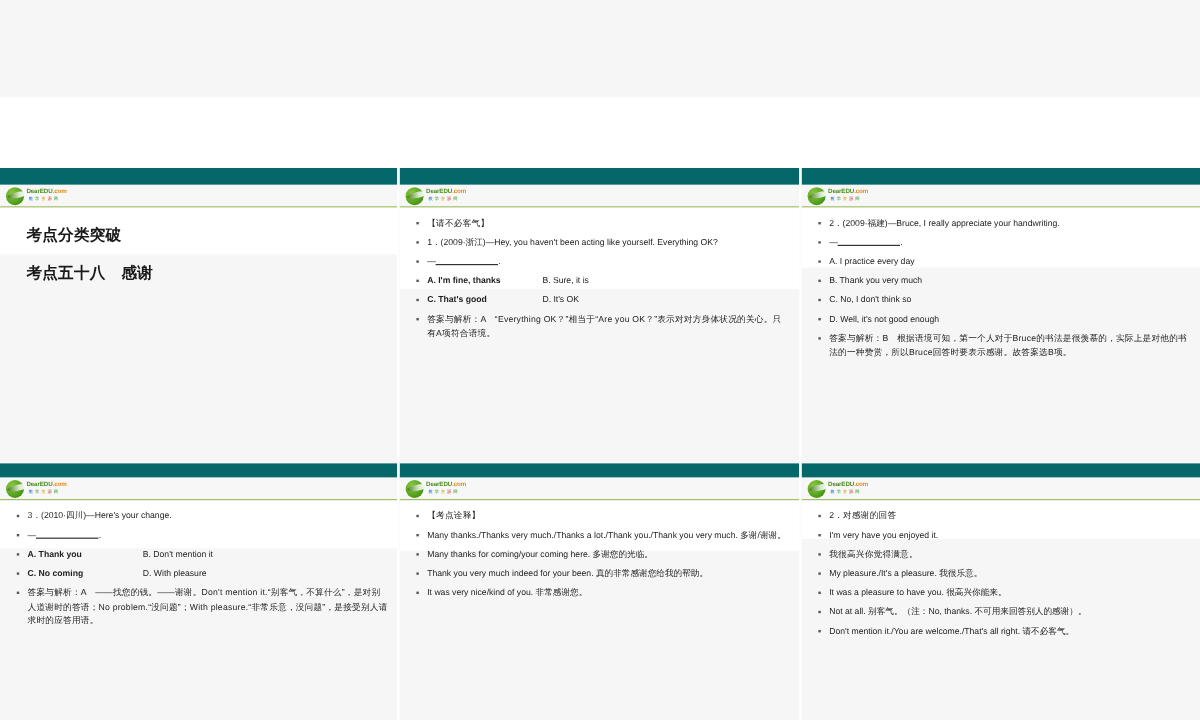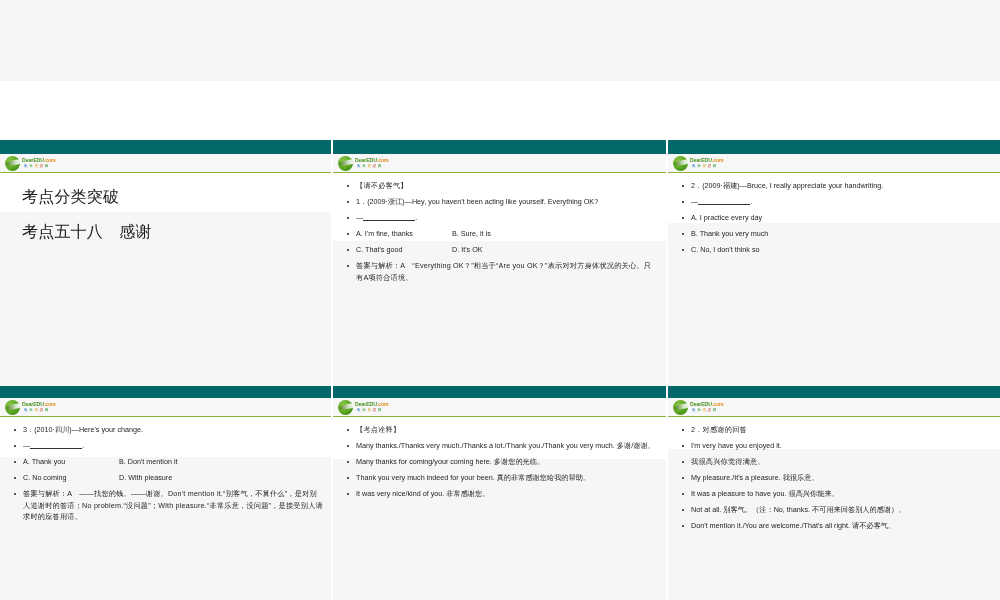--- a/index.html
+++ b/index.html
@@ -139,22 +139,22 @@
 
   .content {
     position: relative;
     z-index: 2;
     padding: 7px 8px 0 9px;
   }
 
   
   .title-slide .content { padding: 14px 0 0 22px; }
   .title-line {
-    font-size: 16px;
-    font-weight: normal;
+    font-size: 13px;
+    font-weight: bold;
     color: #1a1a1a;
     letter-spacing: 0.6px;
     margin-bottom: 14px;
     font-family: "DejaVu Sans", sans-serif;
   }
 
   
   ul.bullets {
     list-style: none;
     margin: 0;
@@ -188,21 +188,21 @@
     display: inline-block;
     min-width: 52px;
     border-bottom: 1px solid #333;
     height: 7px;
     vertical-align: -1px;
   }
 
   .opt-row {
     display: flex;
   }
-  .opt-row .opt-a { width: 96px; flex: 0 0 96px; }
+  .opt-row .opt-a { width: 96px; flex: 0 0 96px; font-weight: bold; }
 
   
   .row2 .slide-topbar { height: 12px; }
 </style>
 </head>
 <body>
 
 <div id="stage">
 
   <div class="top-white-band"></div>
@@ -293,20 +293,22 @@
       </div>
       <div class="slide-body">
         <div class="white-band" style="height:50px"></div>
         <div class="content">
           <ul class="bullets">
             <li>2．(2009·福建)—Bruce, I really appreciate your handwriting.</li>
             <li><span>—</span><span class="blank-line"></span>.</li>
             <li>A. I practice every day</li>
             <li>B. Thank you very much</li>
             <li>C. No, I don't think so</li>
+            <li>D. Well, it's not good enough</li>
+            <li class="cjk">答案与解析：B　根据语境可知，第一个人对于Bruce的书法是很羡慕的，实际上是对他的书法的一种赞赏，所以Bruce回答时要表示感谢。故答案选B项。</li>
           </ul>
         </div>
       </div>
     </div>
 
     <div class="slide row2">
       <div class="slide-topbar"></div>
       <div class="slide-header">
         <div class="logo">
           <div class="logo-disc"></div>

